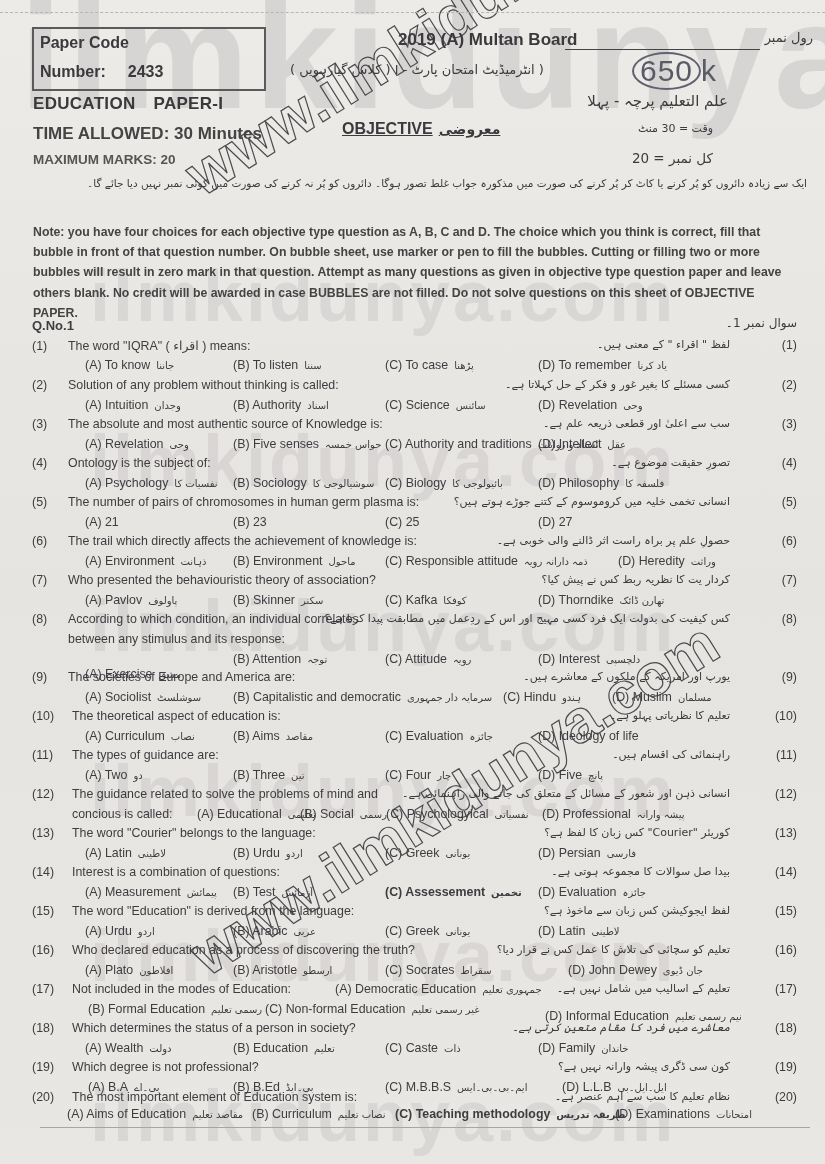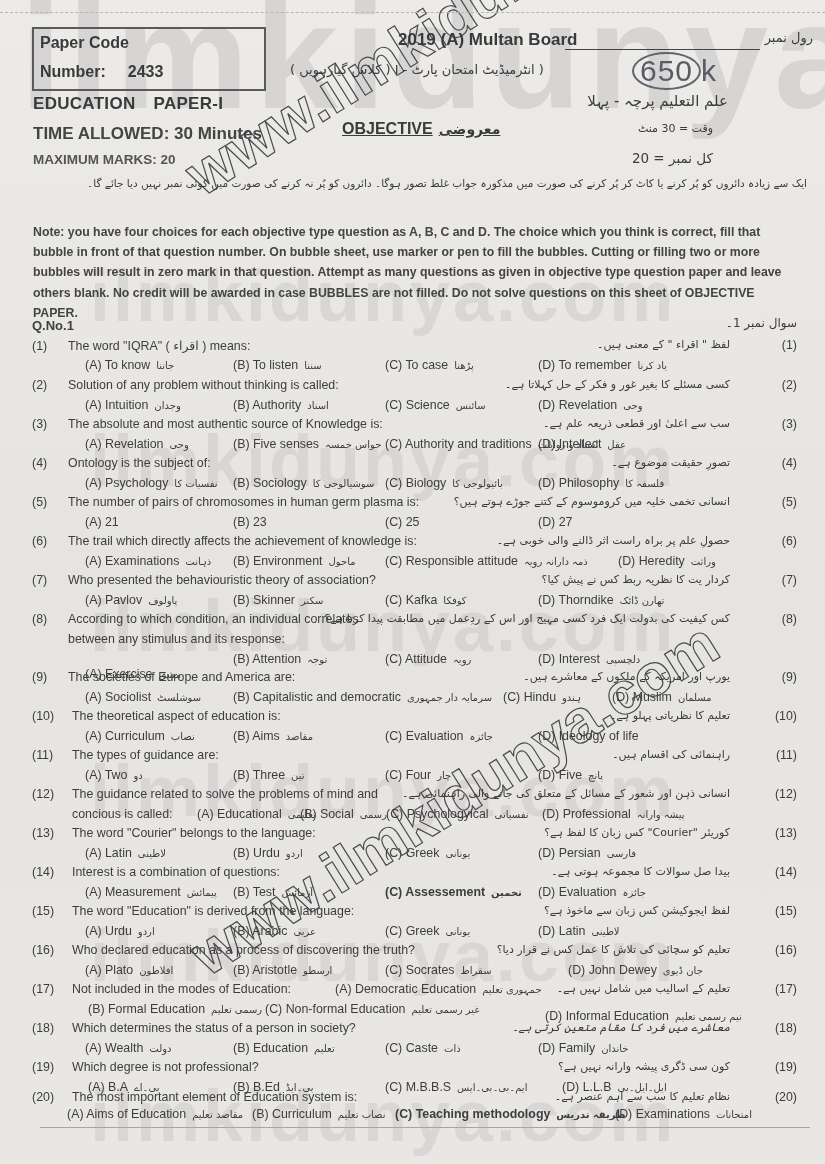--- a/index.html
+++ b/index.html
@@ -165,21 +165,21 @@
     <div class="opt" style="left:85px; top:20px;"><span>(A)  21</span></div>
     <div class="opt" style="left:233px; top:20px;"><span>(B)  23</span></div>
     <div class="opt" style="left:385px; top:20px;"><span>(C)  25</span></div>
     <div class="opt" style="left:538px; top:20px;"><span>(D)  27</span></div>
   </div>
 
   <div class="q" style="top:534px;">
     <div class="stem" style="top:0;"><span class="num">(6)</span><span>The trail which directly affects the achievement of knowledge is:</span></div>
     <div class="urdu stem-urdu" style="top:0;">حصولِ علم پر براہ راست اثر ڈالنے والی خوبی ہے۔</div>
     <div class="rnum" style="top:0;">(6)</div>
-    <div class="opt" style="left:85px; top:20px;"><span>(A) Examinations</span><span class="ou">ذہانت</span></div>
+    <div class="opt" style="left:85px; top:20px;"><span>(A) Environment</span><span class="ou">ذہانت</span></div>
     <div class="opt" style="left:233px; top:20px;"><span>(B) Environment</span><span class="ou">ماحول</span></div>
     <div class="opt" style="left:385px; top:20px;"><span>(C) Responsible attitude</span><span class="ou">ذمہ دارانہ رویہ</span></div>
     <div class="opt" style="left:618px; top:20px;"><span>(D) Heredity</span><span class="ou">وراثت</span></div>
   </div>
 
   <div class="q" style="top:573px;">
     <div class="stem" style="top:0;"><span class="num">(7)</span><span>Who presented the behaviouristic theory of association?</span></div>
     <div class="urdu stem-urdu" style="top:0;">کردار یت کا نظریہ ربط کس نے پیش کیا؟</div>
     <div class="rnum" style="top:0;">(7)</div>
     <div class="opt" style="left:85px; top:20px;"><span>(A) Pavlov</span><span class="ou">پاولوف</span></div>

